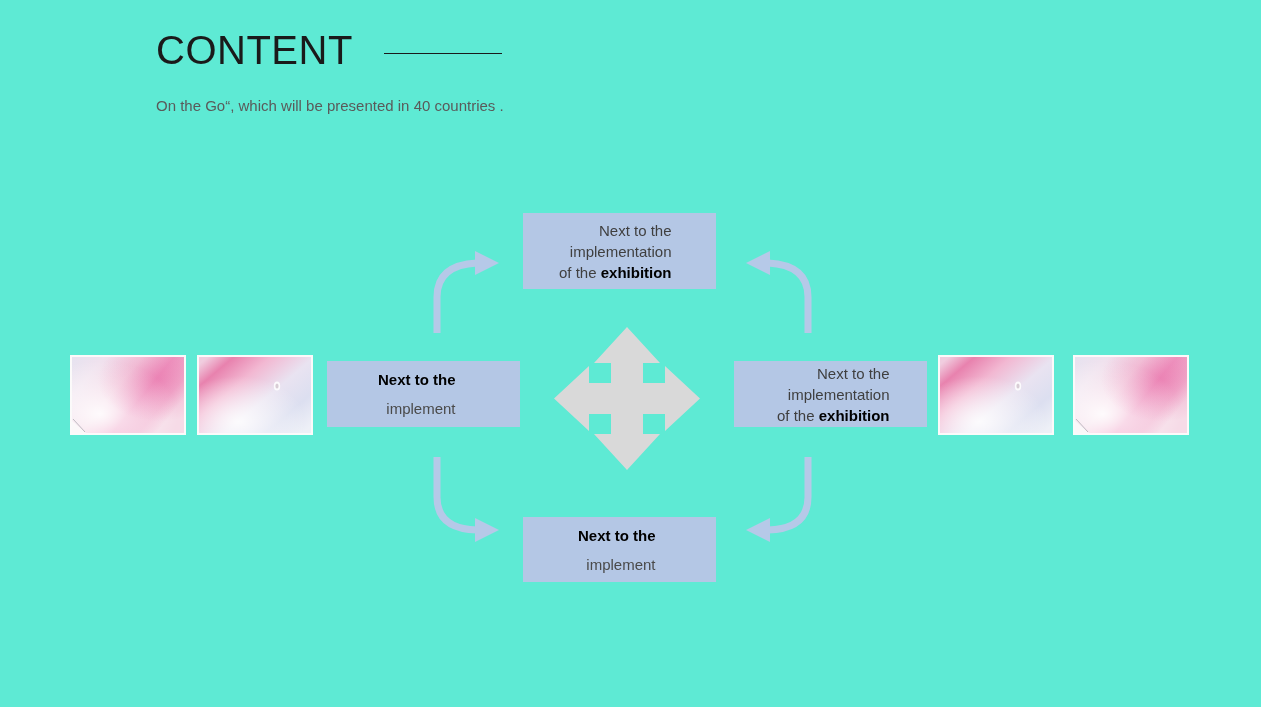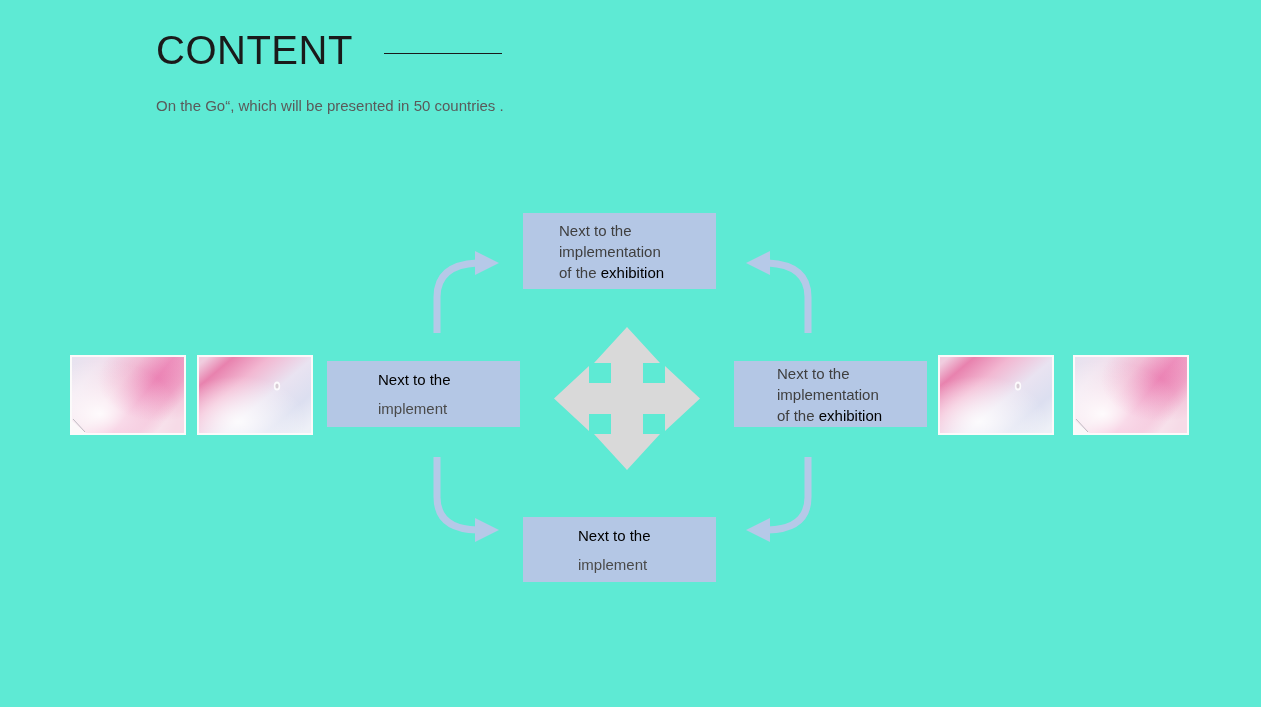--- a/index.html
+++ b/index.html
@@ -64,25 +64,25 @@
     position: absolute;
     background: #b4c7e5;
     box-sizing: border-box;
     display: flex;
     align-items: center;
   }
   .box-text {
     font-size: 15px;
     line-height: 21px;
     color: #3f3f3f;
-    text-align: left;
+    text-align: right;
   }
   .box-text b {
     color: #000000;
-    font-weight: normal;
+    font-weight: bold;
   }
   .box-text .muted {
     color: #4a4a4a;
     margin-top: 8px;
   }
 
   #box-top {
     left: 523px;
     top: 213px;
     width: 193px;
@@ -150,21 +150,21 @@
 </head>
 <body>
 
 <div class="slide">
 
   <div class="header">
     <div class="title-row">
       <div class="page-title">CONTENT</div>
       <div class="title-rule"></div>
     </div>
-    <div class="subtitle">On the Go“, which will be presented in 50 countries .</div>
+    <div class="subtitle">On the Go“, which will be presented in 40 countries .</div>
   </div>
 
   <div class="photo" id="photo-1">
     <svg class="inner" viewBox="0 0 116 80" preserveAspectRatio="none">
       <defs>
         <linearGradient id="g1" x1="0" y1="0" x2="1" y2="0.55">
           <stop offset="0%" stop-color="#e6e3f0"></stop>
           <stop offset="22%" stop-color="#f0e2ee"></stop>
           <stop offset="48%" stop-color="#f3cfe0"></stop>
           <stop offset="70%" stop-color="#ef9cc4"></stop>

